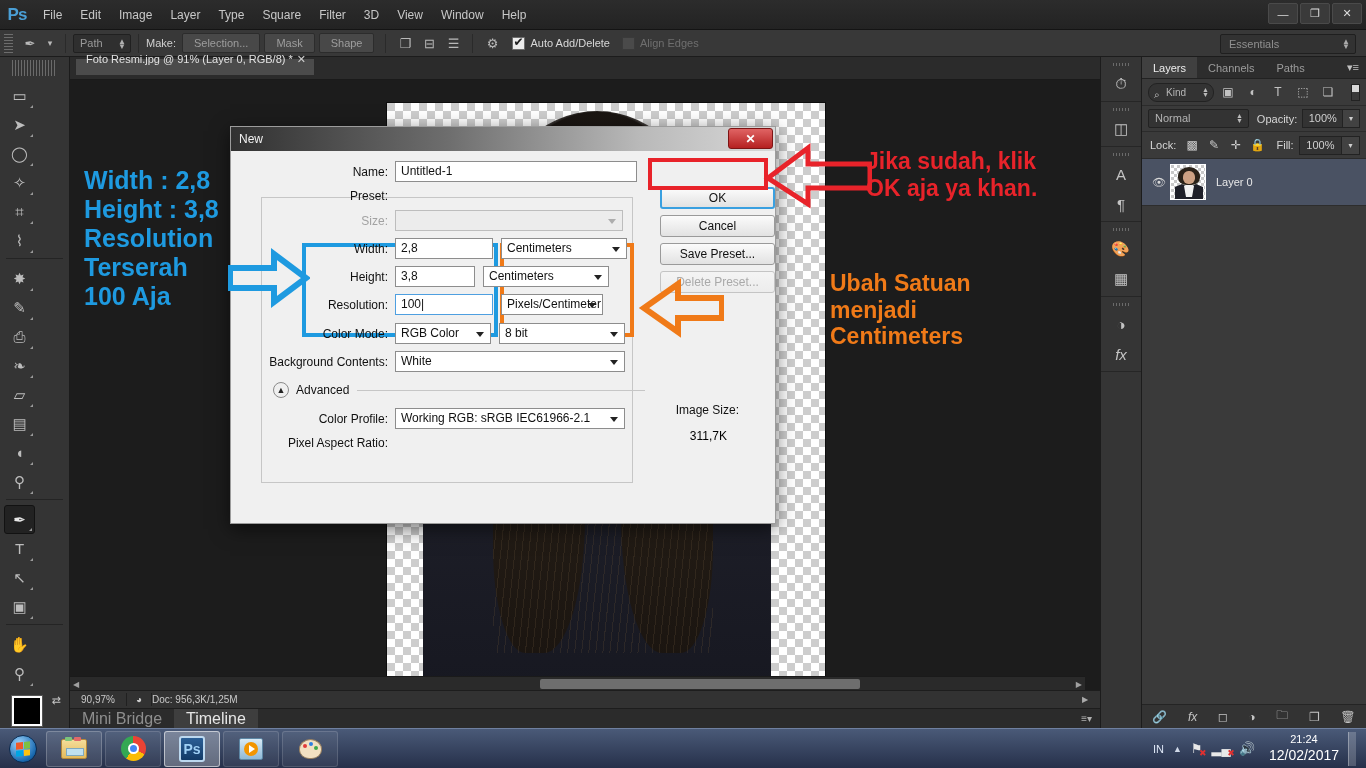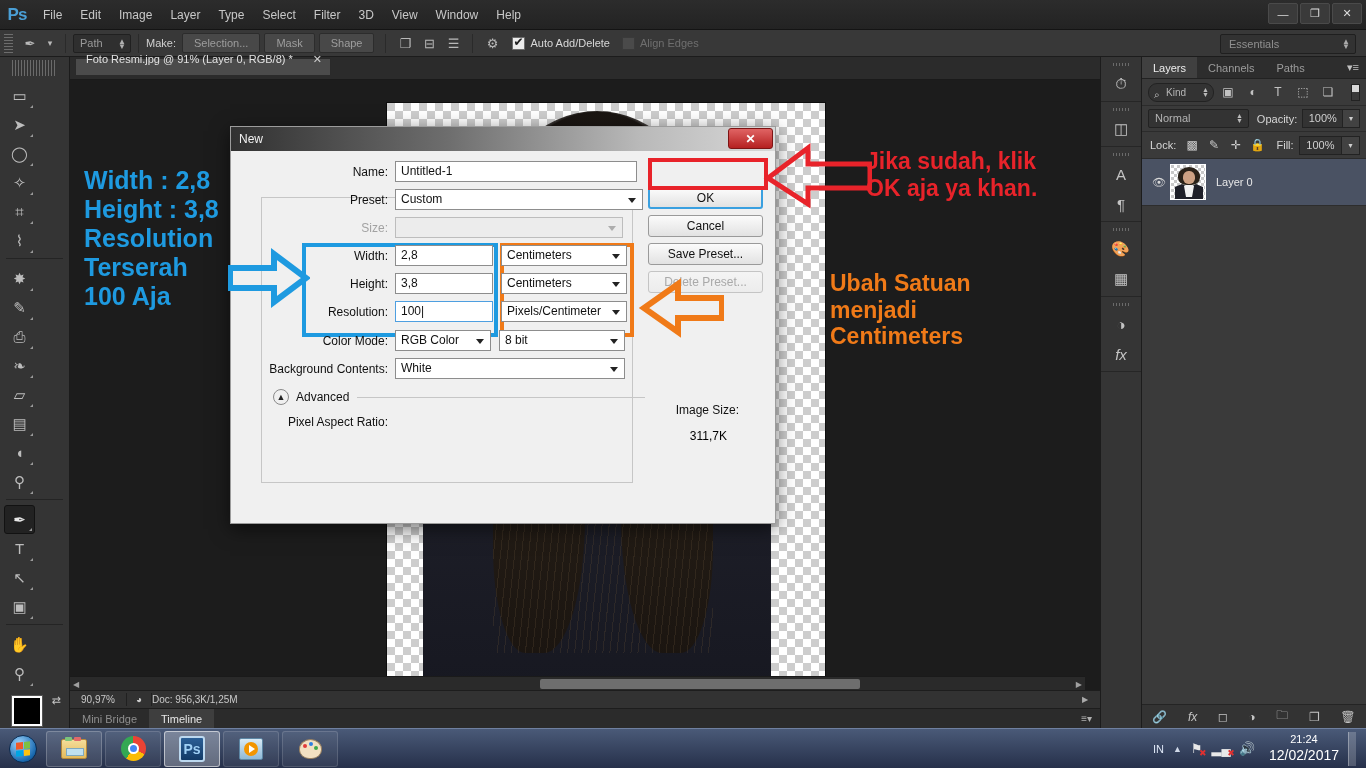--- a/index.html
+++ b/index.html
@@ -131,21 +131,21 @@
 
   
   #tabbar{
     position:absolute; left:70px; top:57px; width:1030px; height:23px;
     background:#2b2b2b; border-bottom:1px solid #1a1a1a;
   }
   #doctab{
     position:absolute; left:5px; top:1px; height:16px;
     background:#4b4b4b; border:1px solid #2a2a2a; border-bottom:none;
     color:#e2e2e2; font-size:11px; line-height:20px; padding:0 8px 16px 10px;
-    display:flex; align-items:center; gap:20px;
+    display:flex; align-items:center; gap:4px;
   }
   #doctab .x{ color:#cfcfcf; font-size:11px; }
 
   
   #canvas-area{
     position:absolute; left:70px; top:80px; width:1030px; height:610px;
     background:#1c1c1c; overflow:hidden;
   }
   #artboard{
     position:absolute; left:316px; top:22px; width:440px; height:588px;
@@ -248,21 +248,21 @@
   #statusbar .sdiv{ width:1px; height:13px; background:#202020; }
   #docinfo{ flex:1; text-align:left; padding-right:32px; }
 
   
   #bottomtabs{
     position:absolute; left:70px; bottom:40px; width:1030px; height:20px;
     background:#2b2b2b; border-top:1px solid #1d1d1d;
     display:flex; align-items:stretch;
   }
   .btab{
-    padding:0 12px; font-size:11px; color:#8e8e8e;
+    padding:0 12px; font-size:16px; color:#8e8e8e;
     display:flex; align-items:center;
   }
   .btab.active{ background:#3e3e3e; color:#e6e6e6; }
   #bt-menu{ margin-left:auto; color:#b0b0b0; font-size:10px; padding:0 8px;
     display:flex; align-items:center; }
 
   
   #rail{
     position:absolute; left:1100px; top:57px; width:42px; height:671px;
     background:#353535; border-left:1px solid #1c1c1c;
@@ -402,21 +402,21 @@
   }
   .fsel.dis{ background:#ececec; border-color:#bdbdbd; color:#a6a6a6; }
   .fsel.dis .car{ border-top-color:#adadad; }
   .flbl.dis{ color:#a2a2a2; }
   #groupbox{
     position:absolute; left:30px; top:46px; width:372px; height:286px;
     border:1px solid #c6c6c6; pointer-events:none;
   }
   #dlg-fields{ position:relative; z-index:2; }
   #btncol{
-    position:absolute; right:12px; top:36px; width:115px;
+    position:absolute; right:0; top:36px; width:115px;
   }
   .dbtn{
     width:115px; height:22px; margin-bottom:6px;
     background:linear-gradient(#fbfbfb,#e2e2e2);
     border:1px solid #9a9a9a; border-radius:3px;
     font-size:12px; color:#111;
     display:flex; align-items:center; justify-content:center;
   }
   .dbtn.primary{ border:2px solid #3aa0e0; }
   .dbtn.dis{ color:#a9a9a9; border-color:#c4c4c4;
@@ -459,21 +459,21 @@
 </head>
 <body>
 
 <div id="titlebar">
   <div id="ps-logo">Ps</div>
   <div class="menu-item">File</div>
   <div class="menu-item">Edit</div>
   <div class="menu-item">Image</div>
   <div class="menu-item">Layer</div>
   <div class="menu-item">Type</div>
-  <div class="menu-item">Select</div>
+  <div class="menu-item">Square</div>
   <div class="menu-item">Filter</div>
   <div class="menu-item">3D</div>
   <div class="menu-item">View</div>
   <div class="menu-item">Window</div>
   <div class="menu-item">Help</div>
   <div id="wincontrols">
     <div class="winbtn">—</div>
     <div class="winbtn">❐</div>
     <div class="winbtn close">✕</div>
   </div>
@@ -709,52 +709,48 @@
   <div id="dlg-body">
     <div id="groupbox"></div>
 
     <div id="dlg-fields">
       <div class="frow">
         <div class="flbl">Name:</div>
         <div class="ftxt" style="width:242px">Untitled-1</div>
       </div>
       <div class="frow">
         <div class="flbl">Preset:</div>
-        <div class="fsel" style="width:248px">
-          <span>Custom</span>
-          <span class="car"></span>
-        </div>
       </div>
       <div class="frow">
         <div class="flbl dis">Size:</div>
         <div class="fsel dis" style="width:228px">
           <span></span>
           <span class="car"></span>
         </div>
       </div>
       <div class="frow">
         <div class="flbl">Width:</div>
         <div class="ftxt" style="width:98px">2,8</div>
         <div class="fsel" style="width:126px;margin-left:8px">
           <span>Centimeters</span>
           <span class="car"></span>
         </div>
       </div>
       <div class="frow">
         <div class="flbl">Height:</div>
-        <div class="ftxt" style="width:98px">3,8</div>
+        <div class="ftxt" style="width:80px">3,8</div>
         <div class="fsel" style="width:126px;margin-left:8px">
           <span>Centimeters</span>
           <span class="car"></span>
         </div>
       </div>
       <div class="frow">
         <div class="flbl">Resolution:</div>
         <div class="ftxt" style="width:98px;border-color:#4e9fe0"><span>100</span>|</div>
-        <div class="fsel" style="width:126px;margin-left:8px">
+        <div class="fsel" style="width:102px;margin-left:8px">
           <span>Pixels/Centimeter</span>
           <span class="car"></span>
         </div>
       </div>
       <div class="frow" style="margin-top:8px">
         <div class="flbl">Color Mode:</div>
         <div class="fsel" style="width:96px">
           <span>RGB Color</span>
           <span class="car"></span>
         </div>
@@ -770,20 +766,27 @@
           <span class="car"></span>
         </div>
       </div>
 
       <div id="adv-row">
         <div id="adv-knob">▲</div>
         <div id="adv-txt">Advanced</div>
         <div id="adv-line"></div>
       </div>
 
+      <div class="frow">
+        <div class="flbl">Color Profile:</div>
+        <div class="fsel" style="width:230px">
+          <span>Working RGB:  sRGB IEC61966-2.1</span>
+          <span class="car"></span>
+        </div>
+      </div>
       <div class="frow">
         <div class="flbl">Pixel Aspect Ratio:</div>
       </div>
     </div>
 
     <div id="btncol">
       <div class="dbtn primary">OK</div>
       <div class="dbtn">Cancel</div>
       <div class="dbtn">Save Preset...</div>
       <div class="dbtn dis">Delete Preset...</div>

